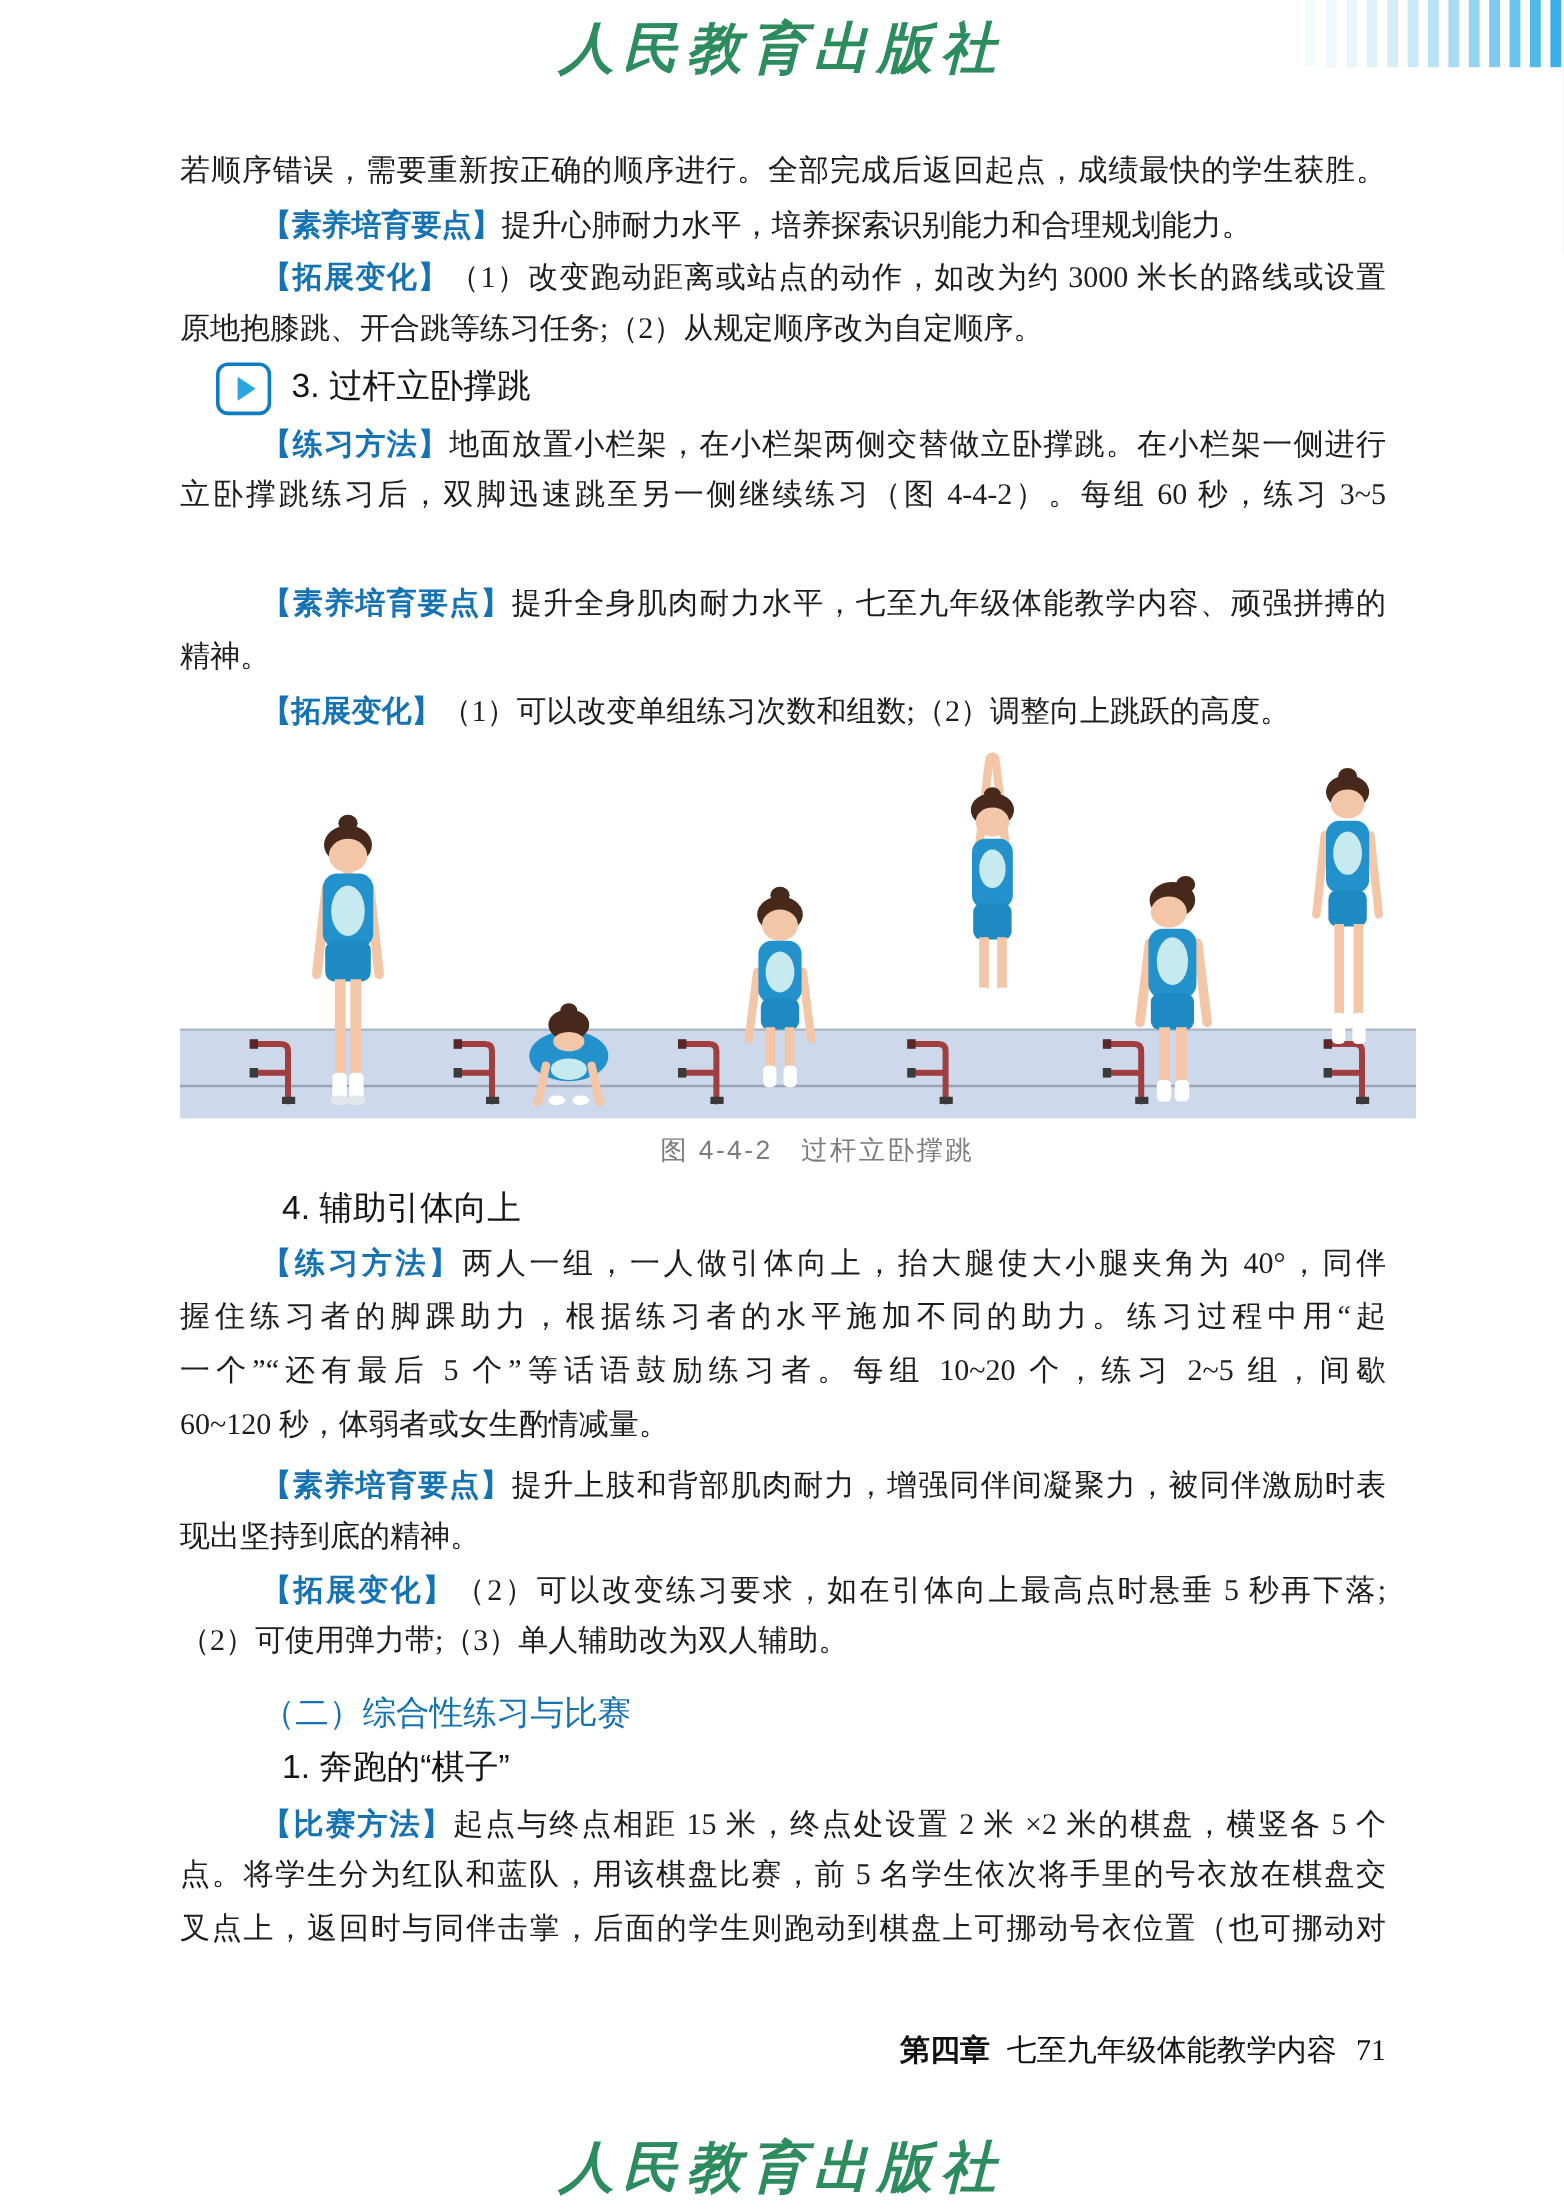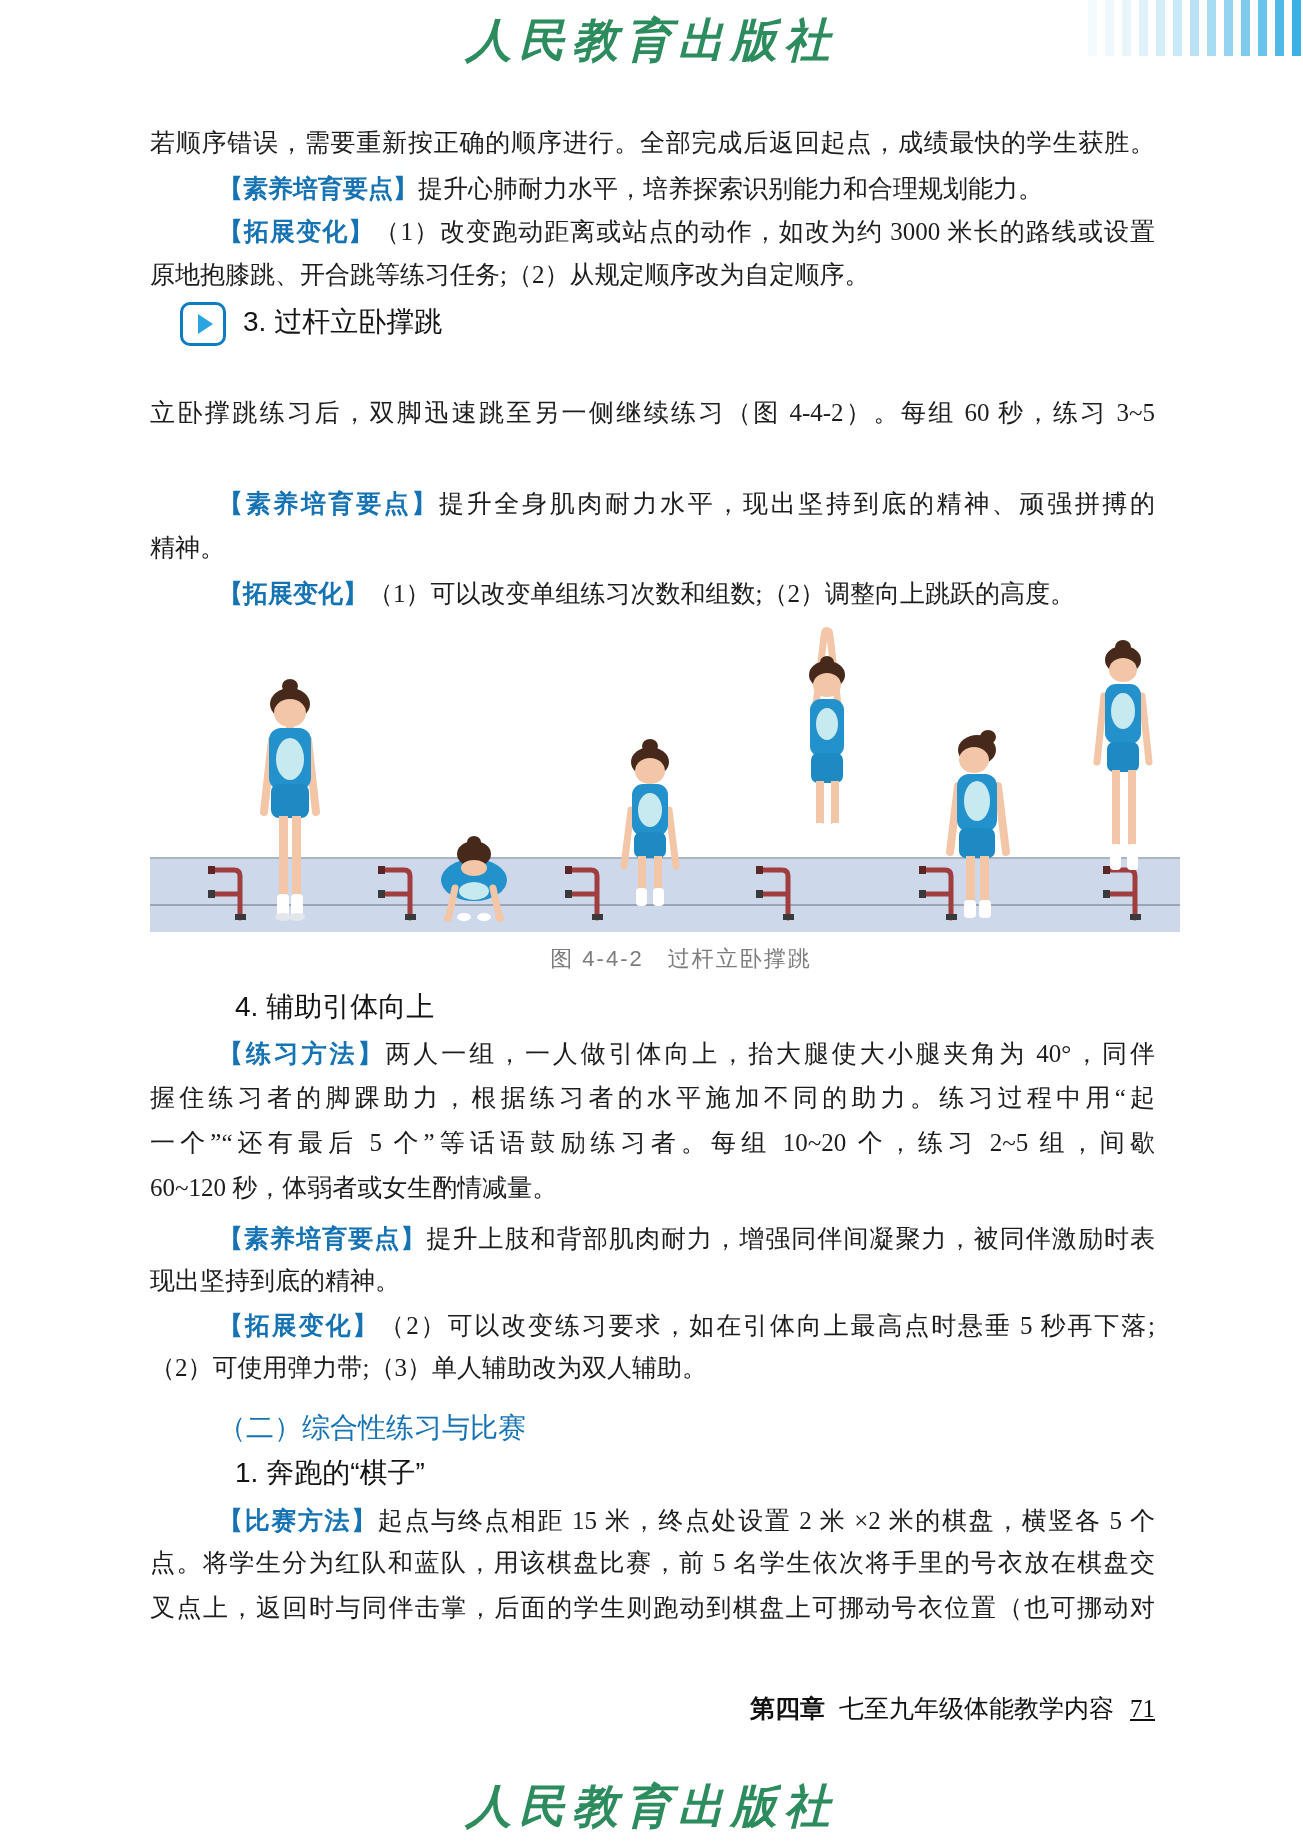--- a/index.html
+++ b/index.html
@@ -44,21 +44,21 @@
 
   
   .illu{position:absolute;left:150px;top:618px;width:1030px;height:317px;}
   .caption{position:absolute;left:166px;top:944px;width:1030px;text-align:center;
            font-size:22px;color:#7c7c7c;font-family:"Liberation Sans","DejaVu Sans",sans-serif;
            letter-spacing:2px;}
 
   
   .footer{position:absolute;right:148px;top:1692px;font-size:25px;color:#111;white-space:nowrap;}
   .footer .chap{font-family:"Liberation Sans","DejaVu Sans",sans-serif;font-weight:bold;margin-right:14px;}
-  .footer .pnum{margin-left:16px;text-decoration:underline;}
+  .footer .pnum{margin-left:16px;}
 </style>
 </head>
 <body>
 
 <div class="page">
 
   <div class="logo logo-top">人民教育出版社</div>
 
   <div class="bars">
     <span></span>
@@ -79,22 +79,23 @@
   <div class="line fill" style="top:127px"><span>若顺序错误，需要重新按正确的顺序进行。全部完成后返回起点，成绩最快的学生获胜。</span></div>
   <div class="line indent" style="top:172px"><span class="lbl">【素养培育要点】</span><span>提升心肺耐力水平，培养探索识别能力和合理规划能力。</span></div>
   <div class="line indent fill" style="top:215px"><span class="lbl">【拓展变化】</span><span>（1）改变跑动距离或站点的动作，如改为约 3000 米长的路线或设置</span></div>
   <div class="line" style="top:259px"><span>原地抱膝跳、开合跳等练习任务;（2）从规定顺序改为自定顺序。</span></div>
 
   <div class="play">
       <div class="tri"></div>
     </div>
   <div class="h" style="left:243px;top:306px">3. 过杆立卧撑跳</div>
 
+  <div class="line indent fill" style="top:354px"><span class="lbl">【练习方法】</span><span>地面放置小栏架，在小栏架两侧交替做立卧撑跳。在小栏架一侧进行</span></div>
   <div class="line fill" style="top:397px"><span>立卧撑跳练习后，双脚迅速跳至另一侧继续练习（图 4-4-2）。每组 60 秒，练习 3~5</span></div>
-  <div class="line indent fill" style="top:487px"><span class="lbl">【素养培育要点】</span><span>提升全身肌肉耐力水平，现出坚持到底的精神、顽强拼搏的</span></div>
+  <div class="line indent fill" style="top:487px"><span class="lbl">【素养培育要点】</span><span>提升全身肌肉耐力水平，七至九年级体能教学内容、顽强拼搏的</span></div>
   <div class="line" style="top:532px"><span>精神。</span></div>
   <div class="line indent" style="top:577px"><span class="lbl">【拓展变化】</span><span>（1）可以改变单组练习次数和组数;（2）调整向上跳跃的高度。</span></div>
 
   <svg class="illu" viewBox="0 0 1030 317">
 
     <g>
       <rect x="0" y="240" width="1030" height="74" fill="#cdd9ea"></rect>
       <line x1="0" y1="240" x2="1030" y2="240" stroke="#a9b4c5" stroke-width="2"></line>
       <line x1="0" y1="287" x2="1030" y2="287" stroke="#9aa4b6" stroke-width="2"></line>
     </g>

